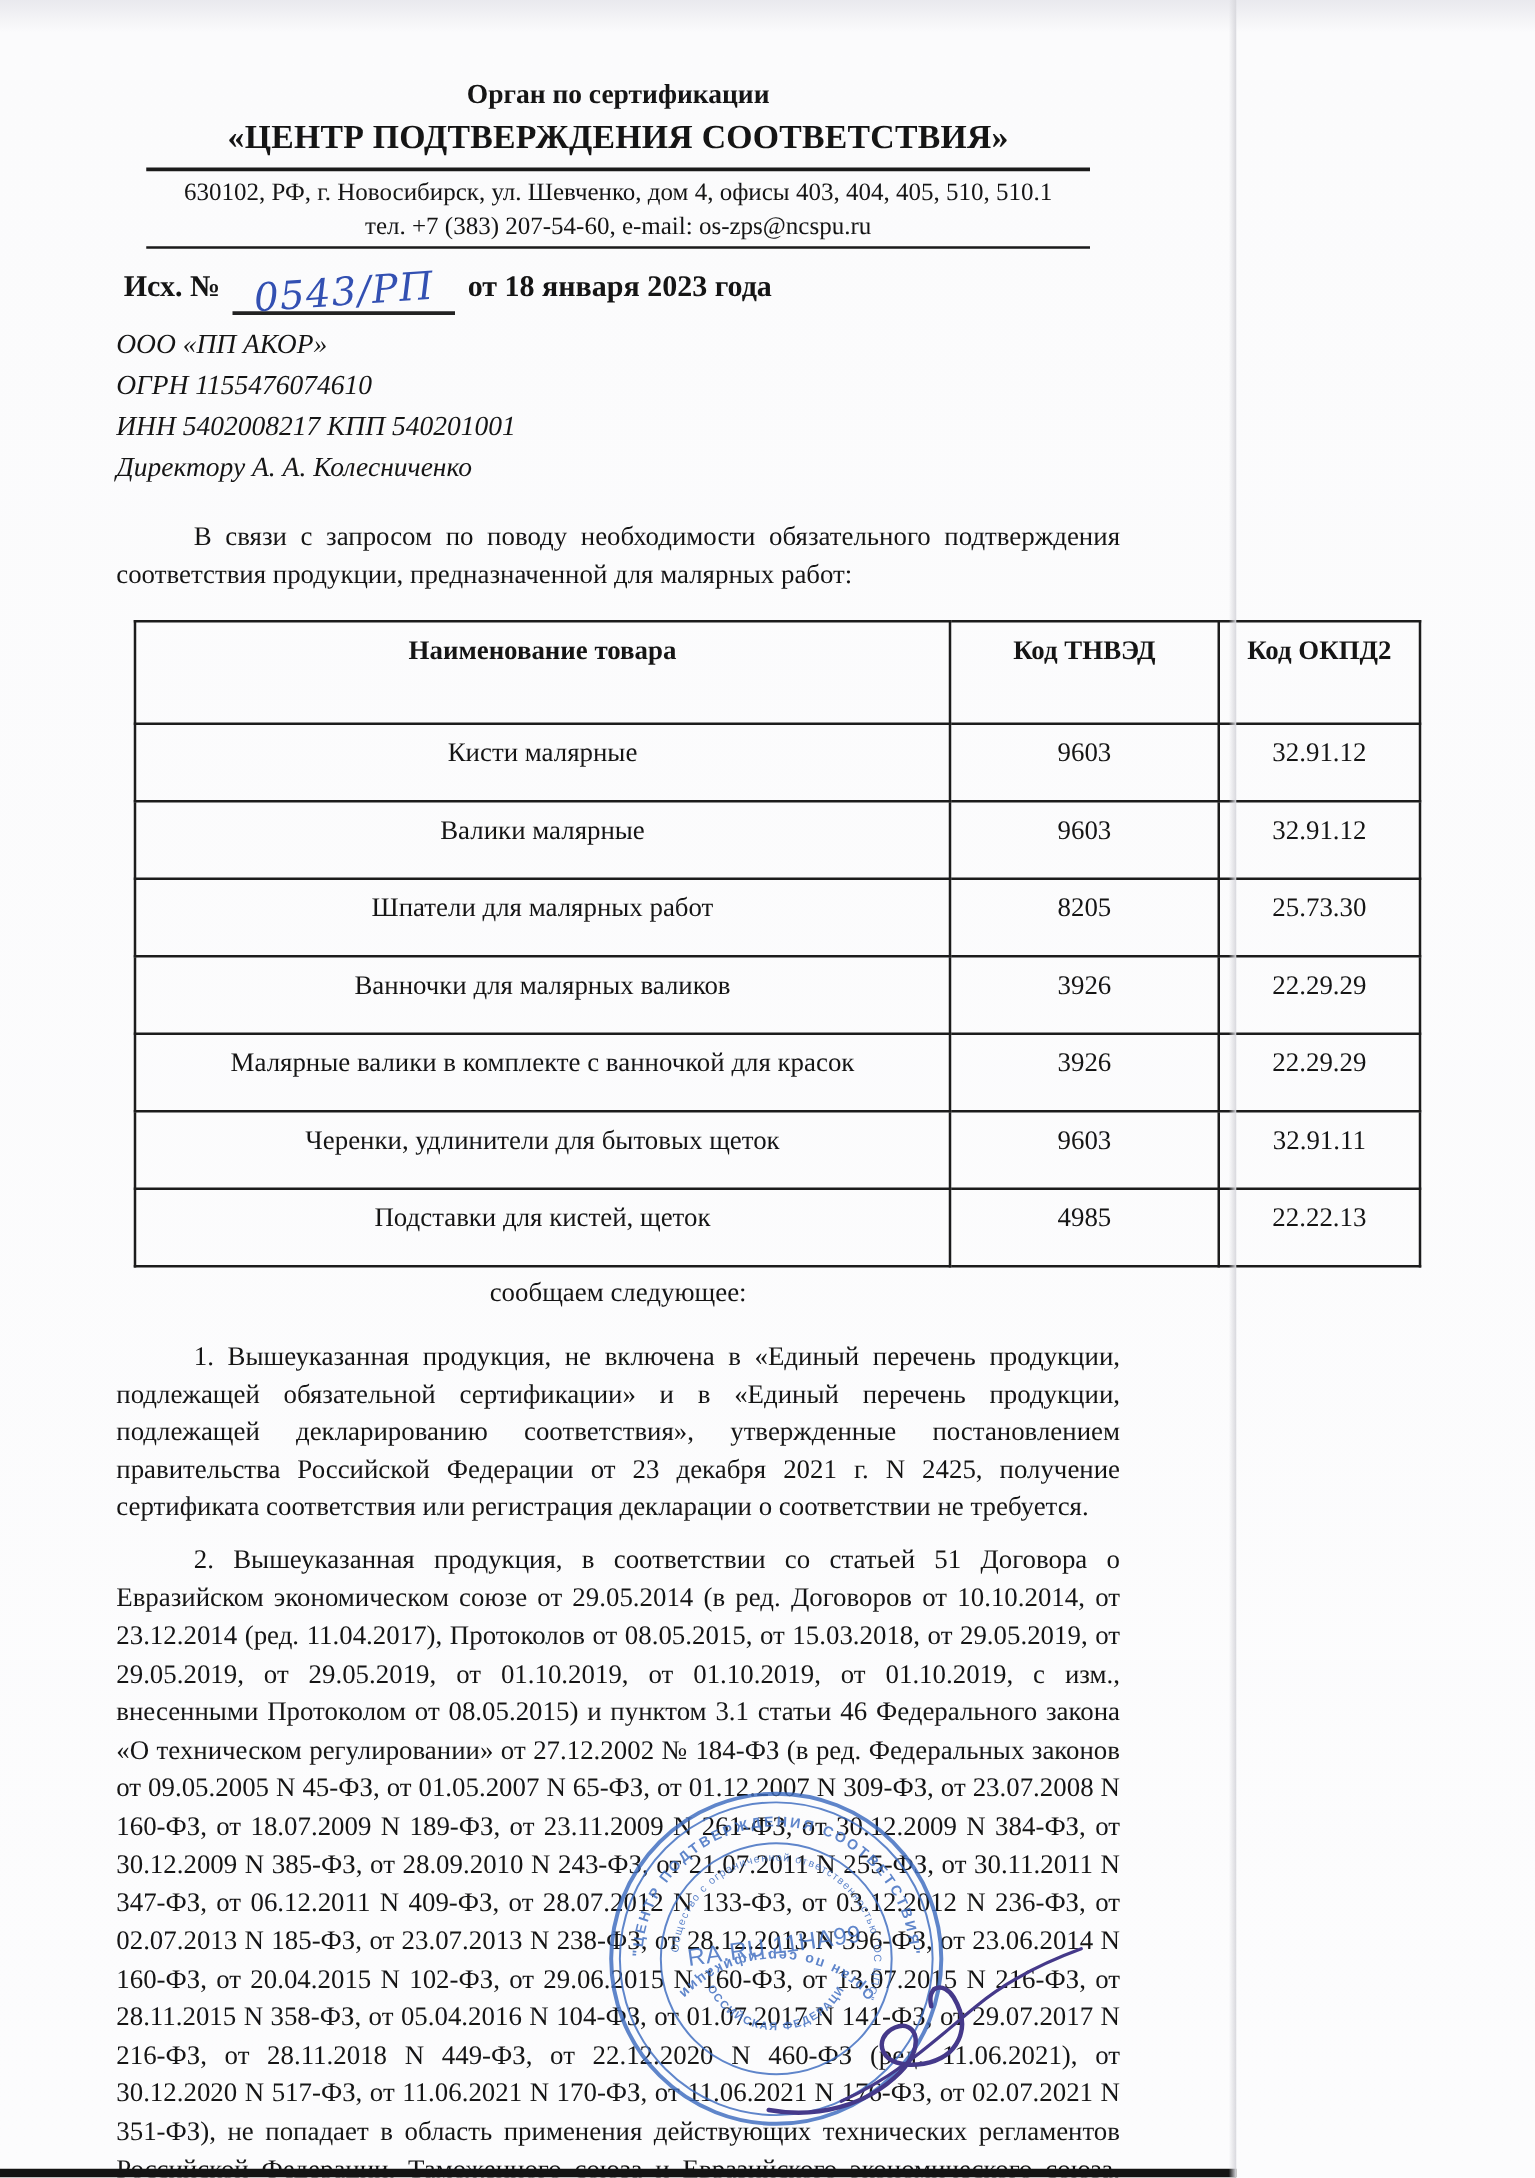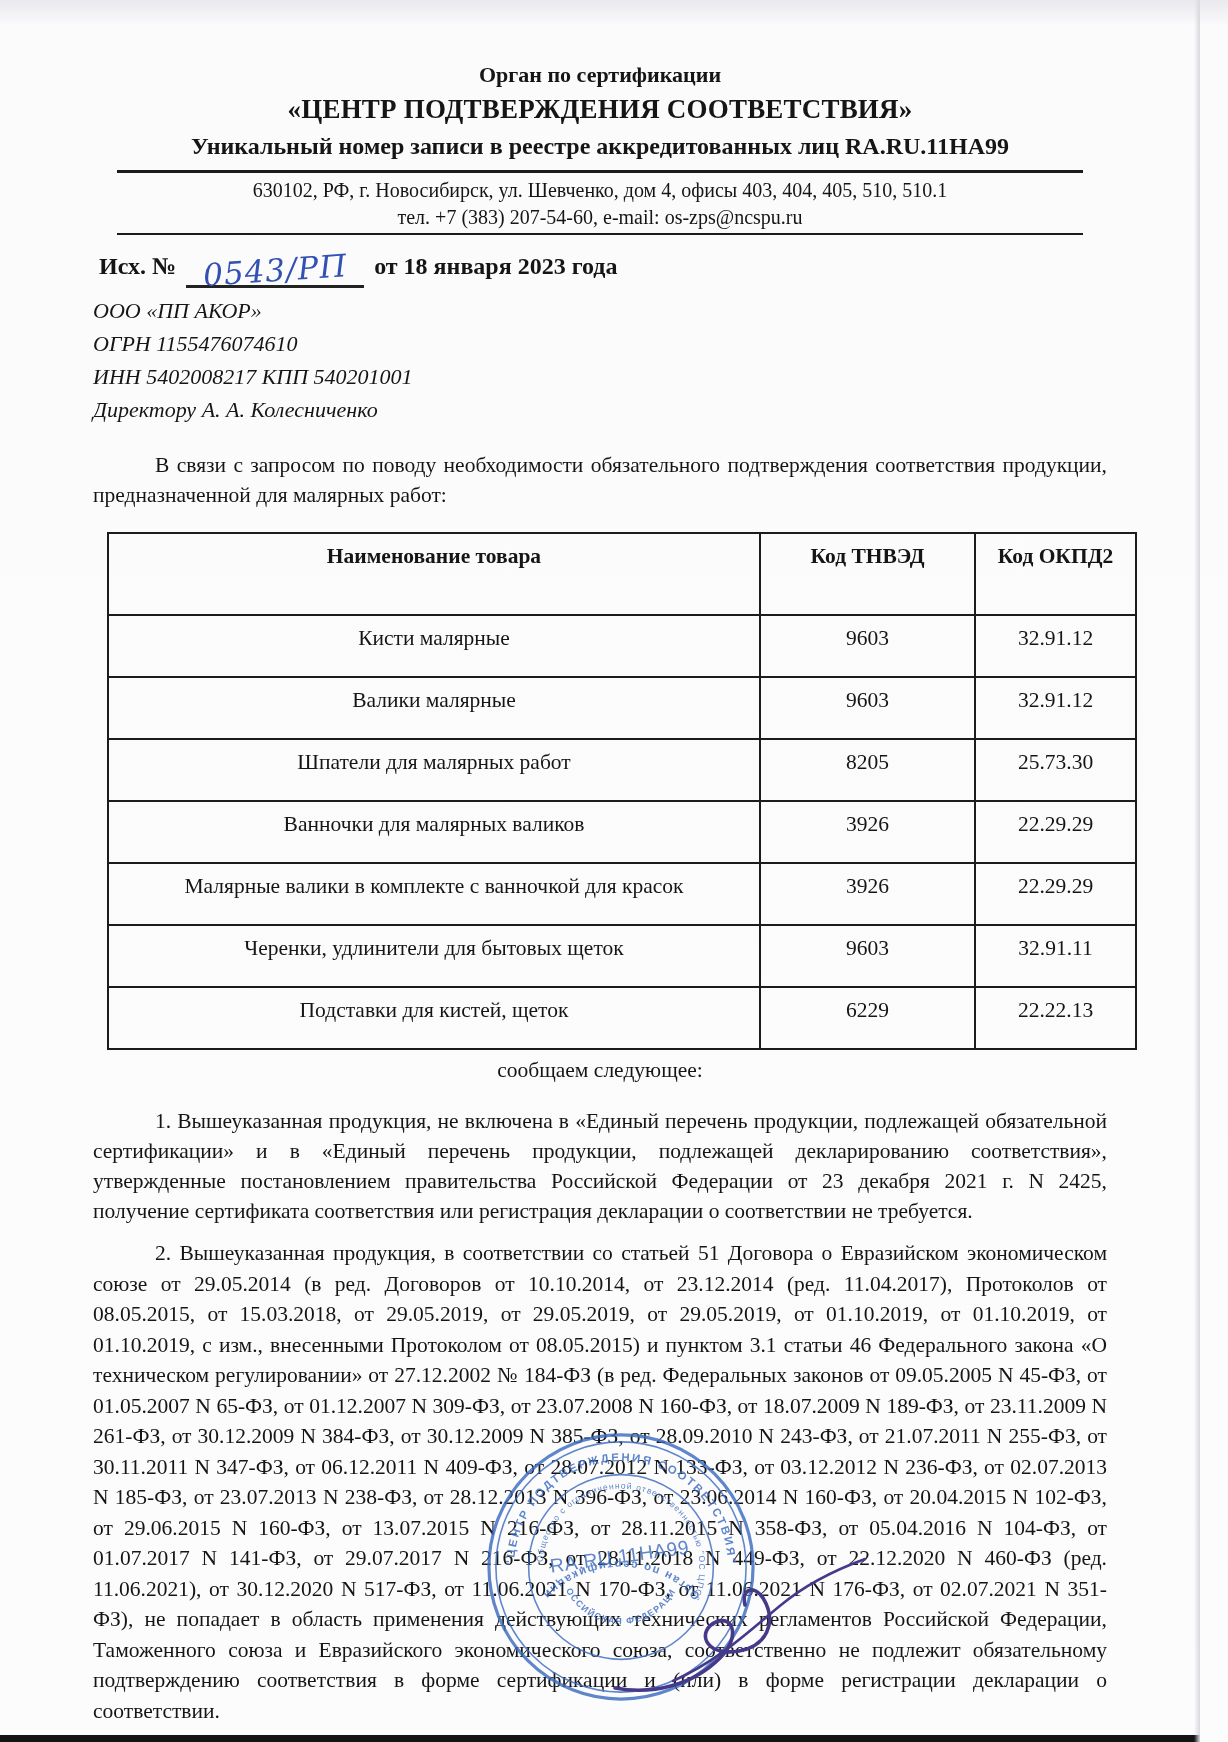--- a/index.html
+++ b/index.html
@@ -3,21 +3,21 @@
 <meta charset="utf-8">
 <style>
   html,body{margin:0;padding:0;}
   body{
     width:1228px;height:1742px;overflow:hidden;position:relative;
     background:linear-gradient(180deg,#e9e9ee 0px,#fbfbfc 26px,#fcfcfd 100%);
     font-family:"Liberation Serif","DejaVu Serif",serif;
     color:#151515;
     -webkit-font-smoothing:antialiased;
   }
-  .page{position:relative;width:1200px;height:1742px;padding:60px 93px 0;box-sizing:border-box;}
+  .page{position:relative;width:989px;height:1742px;padding:60px 93px 0;box-sizing:border-box;}
 
   
   .lh{ text-align:center; }
   .lh-1{font-size:22px;line-height:30px;font-weight:bold;}
   .lh-2{font-size:27px;line-height:38px;font-weight:bold;letter-spacing:.2px;}
   .lh-3{font-size:27px;line-height:38px;font-weight:bold;letter-spacing:.2px;}
   .lh-4{font-size:24px;line-height:36px;font-weight:bold;}
   .rule{height:0;border-top:3px solid #1b1b1b;margin:6px 24px 4px;}
   .rule.thin{border-top-width:2px;margin-top:2px;}
   .lh-addr,.lh-tel{font-size:20px;line-height:27px;}
@@ -59,21 +59,20 @@
   .side-shade{position:absolute;top:0;bottom:0;right:0;width:6px;background:linear-gradient(90deg,transparent,#d8d8dd);}
 </style>
 </head>
 <body>
 
 <div class="page">
 
   <div class="lh">
     <div class="lh-1">Орган по сертификации</div>
     <div class="lh-2">«ЦЕНТР ПОДТВЕРЖДЕНИЯ СООТВЕТСТВИЯ»</div>
-    <div class="lh-4">Уникальный номер записи в реестре аккредитованных лиц RA.RU.11НА99</div>
     <div class="rule"></div>
     <div class="lh-addr">630102, РФ, г. Новосибирск, ул. Шевченко, дом 4, офисы 403, 404, 405, 510, 510.1</div>
     <div class="lh-tel">тел. +7 (383) 207-54-60,  e-mail: os-zps@ncspu.ru</div>
     <div class="rule thin"></div>
   </div>
 
   <div class="refline">
     <span>Исх. №</span>
     <span class="ref-num-wrap">
       <span class="ref-num">0543/РП</span>
@@ -129,21 +128,21 @@
         <td>3926</td>
         <td>22.29.29</td>
       </tr>
       <tr>
         <td>Черенки, удлинители для бытовых щеток</td>
         <td>9603</td>
         <td>32.91.11</td>
       </tr>
       <tr>
         <td>Подставки для кистей, щеток</td>
-        <td>6229</td>
+        <td>4985</td>
         <td>22.22.13</td>
       </tr>
     </tbody>
   </table>
 
   <div class="notice">сообщаем следующее:</div>
 
   <div class="body-par indent p1">1.  Вышеуказанная продукция, не включена в «Единый перечень продукции, подлежащей обязательной сертификации» и в «Единый перечень продукции, подлежащей декларированию соответствия», утвержденные постановлением правительства Российской Федерации от 23 декабря 2021 г. N 2425, получение сертификата соответствия или регистрация декларации о соответствии не требуется.</div>
   <div class="body-par indent p2">2. Вышеуказанная продукция, в соответствии со статьей 51 Договора о Евразийском экономическом союзе от 29.05.2014 (в ред. Договоров от 10.10.2014, от 23.12.2014 (ред. 11.04.2017), Протоколов от 08.05.2015, от 15.03.2018, от 29.05.2019, от 29.05.2019, от 29.05.2019, от 01.10.2019, от 01.10.2019, от 01.10.2019, с изм., внесенными Протоколом от 08.05.2015) и пунктом 3.1 статьи 46 Федерального закона «О техническом регулировании» от 27.12.2002 № 184-ФЗ (в ред. Федеральных законов от 09.05.2005 N 45-ФЗ, от 01.05.2007 N 65-ФЗ, от 01.12.2007 N 309-ФЗ, от 23.07.2008 N 160-ФЗ, от 18.07.2009 N 189-ФЗ, от 23.11.2009 N 261-ФЗ, от 30.12.2009 N 384-ФЗ, от 30.12.2009 N 385-ФЗ, от 28.09.2010 N 243-ФЗ, от 21.07.2011 N 255-ФЗ, от 30.11.2011 N 347-ФЗ, от 06.12.2011 N 409-ФЗ, от 28.07.2012 N 133-ФЗ, от 03.12.2012 N 236-ФЗ, от 02.07.2013 N 185-ФЗ, от 23.07.2013 N 238-ФЗ, от 28.12.2013 N 396-ФЗ, от 23.06.2014 N 160-ФЗ, от 20.04.2015 N 102-ФЗ, от 29.06.2015 N 160-ФЗ, от 13.07.2015 N 216-ФЗ, от 28.11.2015 N 358-ФЗ, от 05.04.2016 N 104-ФЗ, от 01.07.2017 N 141-ФЗ, от 29.07.2017 N 216-ФЗ, от 28.11.2018 N 449-ФЗ, от 22.12.2020 N 460-ФЗ (ред. 11.06.2021), от 30.12.2020 N 517-ФЗ, от 11.06.2021 N 170-ФЗ, от 11.06.2021 N 176-ФЗ, от 02.07.2021 N 351-ФЗ), не попадает в область применения действующих технических регламентов Российской Федерации, Таможенного союза и Евразийского экономического союза, соответственно не подлежит обязательному подтверждению соответствия в форме сертификации и (или) в форме регистрации декларации о соответствии.</div>
 

